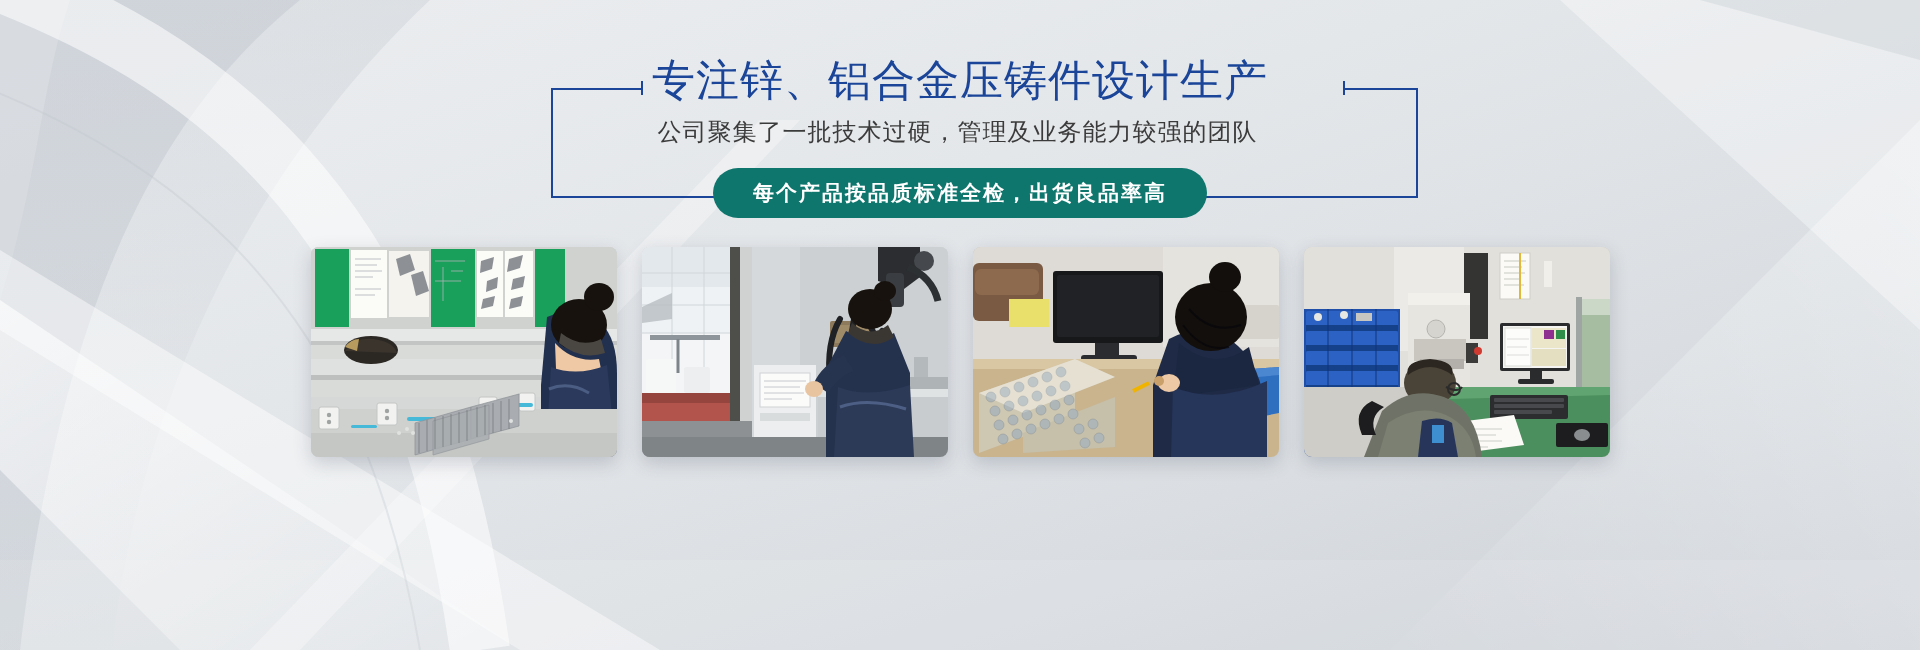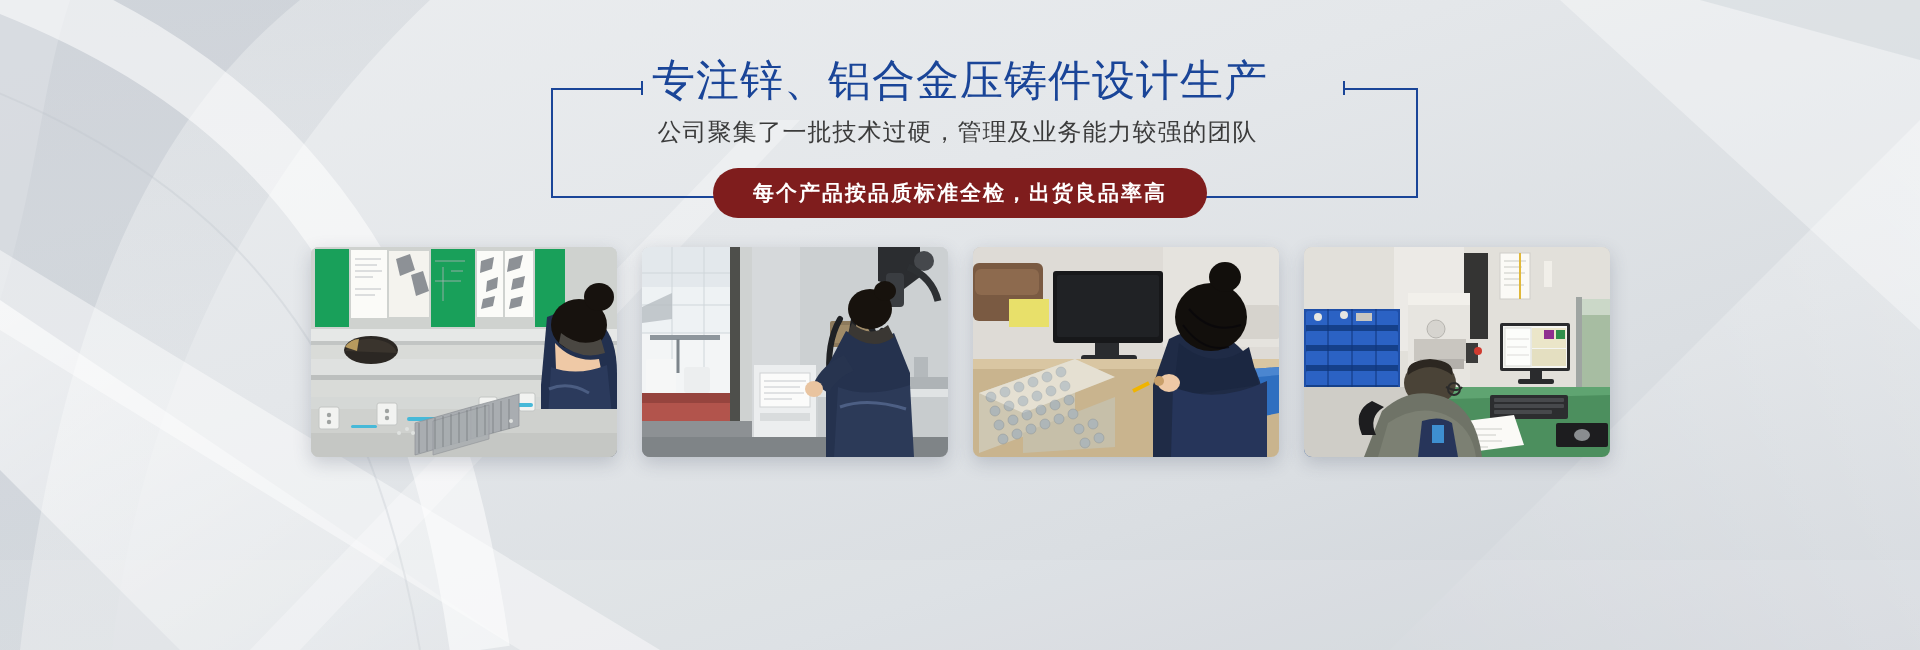--- a/index.html
+++ b/index.html
@@ -50,21 +50,21 @@
   }
   .subtitle{
     position:absolute; left:0; top:114px; width:1915px;
     text-align:center;
     font-size:24px; color:#3b3b3b; letter-spacing:1px;
     line-height:1.5;
     white-space:nowrap;
   }
   .pill{
     position:absolute; left:50%; top:168px; transform:translateX(-50%);
-    background:#7f1d1d;
+    background:#0f766e;
     color:#ffffff;
     font-size:21px; font-weight:bold; letter-spacing:2px;
     padding:11px 40px;
     border-radius:26px;
     white-space:nowrap;
     z-index:3;
   }
 
   
   .photos{

